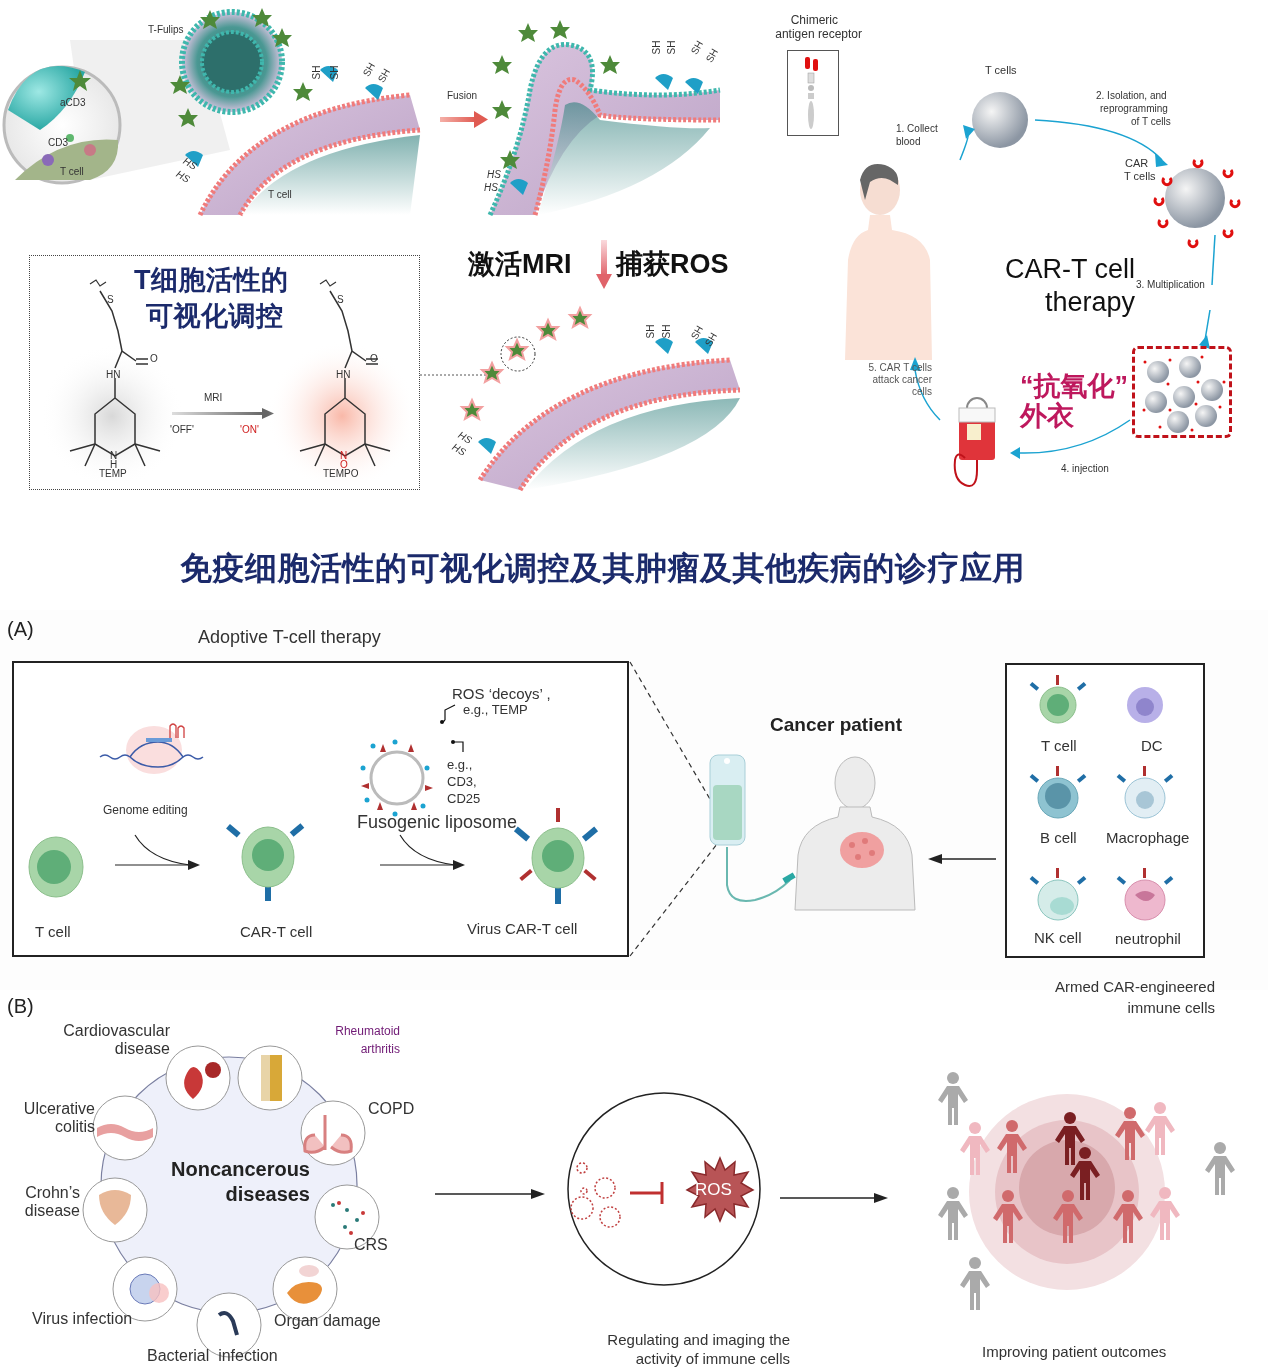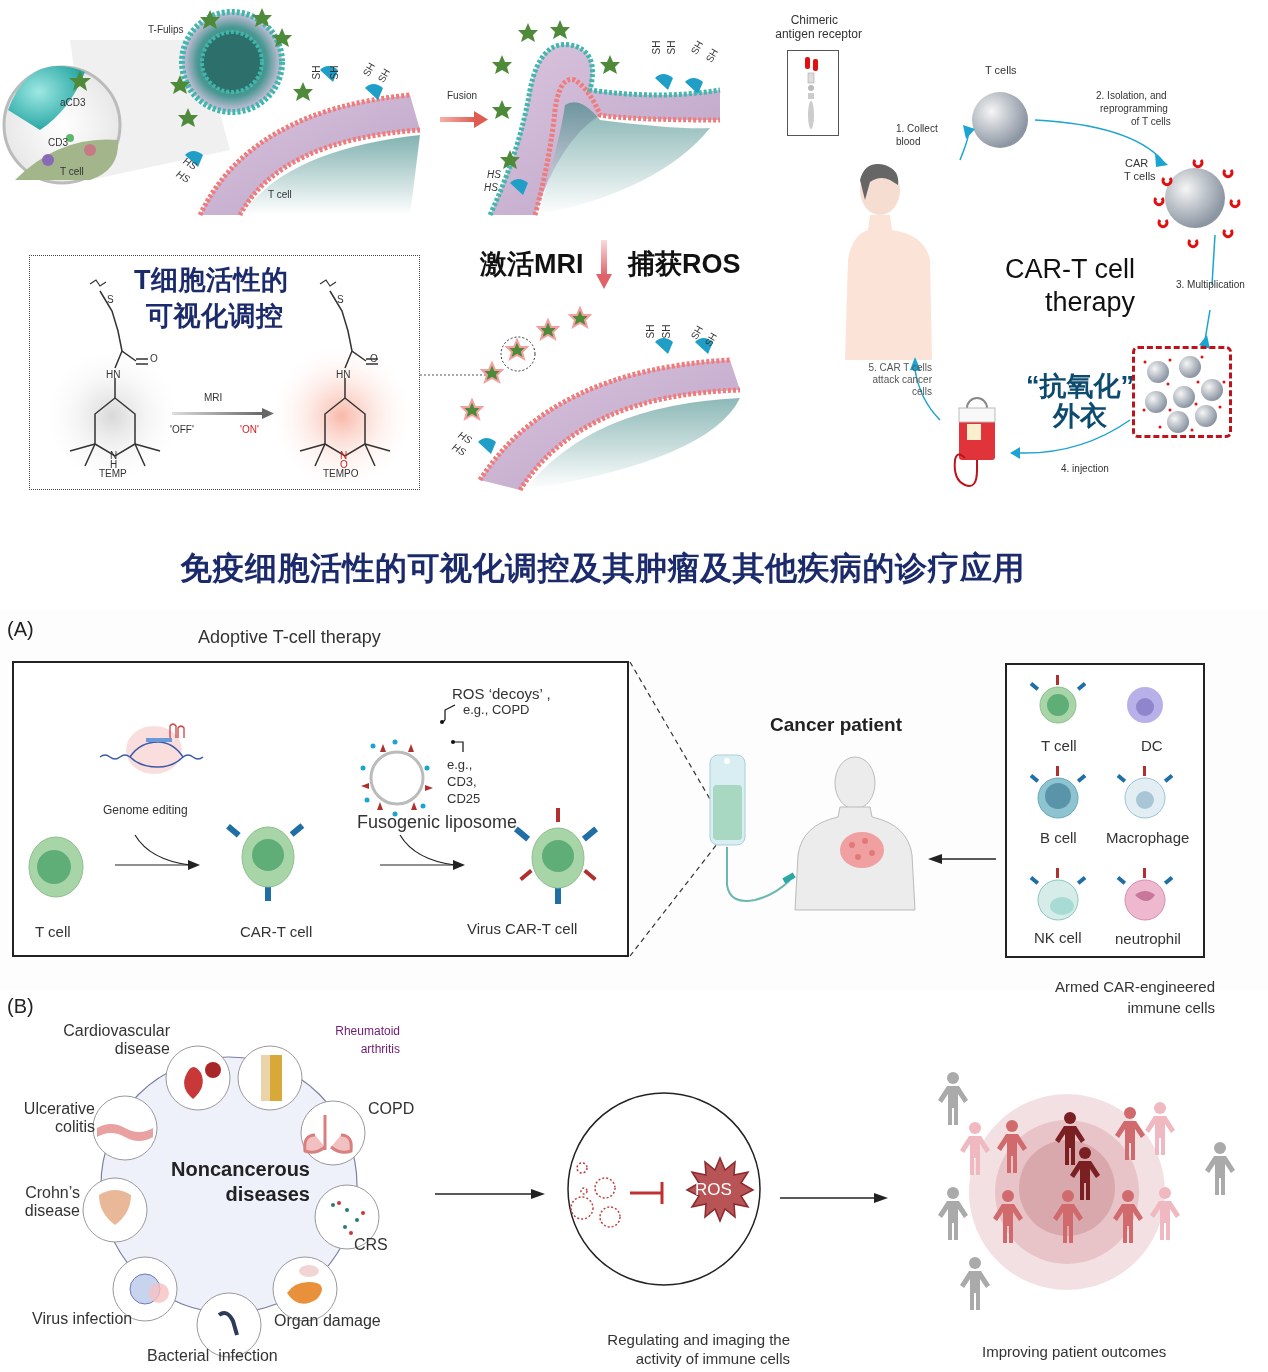--- a/index.html
+++ b/index.html
@@ -4,22 +4,22 @@
 <style>
   * { box-sizing: border-box; margin: 0; padding: 0; }
   body { width: 1268px; height: 1372px; background: #ffffff; position: relative; overflow: hidden;
          font-family: "Liberation Sans", "DejaVu Sans", sans-serif; color: #222; }
   .abs { position: absolute; }
   .lbl { position: absolute; font-size: 10px; color: #333; white-space: nowrap; }
   .lbl-md { position: absolute; font-size: 15px; color: #333; white-space: nowrap; }
   .lbl-c { text-align: right; }
   svg { position: absolute; overflow: visible; }
   .cn-title { position: absolute; font-weight: 900; color: #1b2a6b; white-space: nowrap; letter-spacing: 0.5px; }
-  .bold-black { position: absolute; font-weight: 900; color: #111; white-space: nowrap; margin-left: 12px; }
-  .red-bold { position: absolute; font-weight: 900; color: #0c4a6e; white-space: nowrap; text-align: center; line-height: 1.1; }
+  .bold-black { position: absolute; font-weight: 900; color: #111; white-space: nowrap; }
+  .red-bold { position: absolute; font-weight: 900; color: #be185d; white-space: nowrap; text-align: left; line-height: 1.1; }
   .panel-a-bg { position: absolute; left: 0; top: 610px; width: 1268px; height: 380px; background: #fdfdfd; }
 </style>
 </head>
 <body>
 
 <div>
 
   <svg style="left:0;top:0" width="240" height="200">
     <defs>
       <radialGradient id="gInset" cx="50%" cy="50%" r="50%">
@@ -293,21 +293,21 @@
       <polygon points="299,250 307,240 310,254"></polygon>
       <polygon points="120,352 110,358 120,364"></polygon>
       <polygon points="10,275 15,262 21,276"></polygon>
     </g>
   </svg>
 
   <div class="abs lbl-c" style="left:975px;top:253px;width:160px;font-size:27px;line-height:33px;color:#111">
     <div>CAR-T cell</div>
     <div>therapy</div>
   </div>
-  <span class="lbl" style="left:1176px;top:279px">3. Multiplication</span>
+  <span class="lbl" style="left:1136px;top:279px">3. Multiplication</span>
 
   <div class="abs" style="left:1132px;top:346px;width:100px;height:92px;border:3px dashed #c0121a;border-radius:6px;"></div>
   <svg style="left:1140px;top:352px" width="90" height="82">
     <g fill="url(#gSph)">
       <circle cx="18" cy="20" r="11"></circle>
         <circle cx="50" cy="15" r="11"></circle>
         <circle cx="72" cy="38" r="11"></circle>
       <circle cx="16" cy="50" r="11"></circle>
         <circle cx="44" cy="45" r="11"></circle>
         <circle cx="66" cy="64" r="11"></circle>
@@ -387,21 +387,21 @@
       <path d="M56,6 l3,8 l-6,0 Z"></path>
   </g>
 </svg>
 <svg style="left:425px;top:680px" width="50" height="90">
   <path d="M30,25 L20,30 L20,40 M20,40 L18,42" fill="none" stroke="#111" stroke-width="1.2"></path>
   <circle cx="17" cy="42" r="2" fill="#111"></circle>
   <path d="M28,62 L38,62 L38,72" fill="none" stroke="#111" stroke-width="1.2"></path>
   <circle cx="28" cy="62" r="2" fill="#111"></circle>
 </svg>
 <span class="lbl" style="left:452px;top:685px;font-size:15px">ROS ‘decoys’ ,</span>
-<span class="lbl" style="left:463px;top:702px;font-size:13px">e.g., COPD</span>
+<span class="lbl" style="left:463px;top:702px;font-size:13px">e.g., TEMP</span>
 <span class="lbl" style="left:447px;top:757px;font-size:13px">e.g.,</span>
 <span class="lbl" style="left:447px;top:774px;font-size:13px">CD3,</span>
 <span class="lbl" style="left:447px;top:791px;font-size:13px">CD25</span>
 <span class="lbl" style="left:357px;top:812px;font-size:18px">Fusogenic liposome</span>
 
 <svg style="left:110px;top:830px" width="360" height="40">
   <path d="M25,5 Q40,30 80,35" fill="none" stroke="#222" stroke-width="1.2"></path>
   <line x1="5" y1="35" x2="80" y2="35" stroke="#222" stroke-width="1.2"></line>
   <polygon points="78,30 90,35 78,40" fill="#222"></polygon>
   <path d="M290,5 Q305,30 345,35" fill="none" stroke="#222" stroke-width="1.2"></path>

